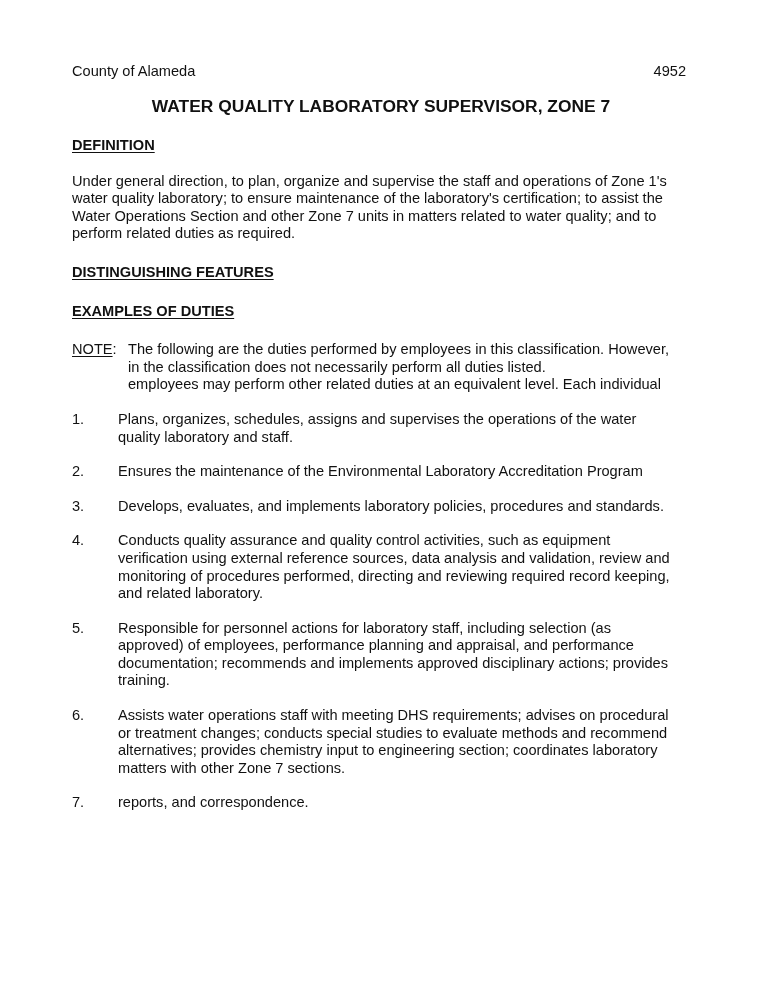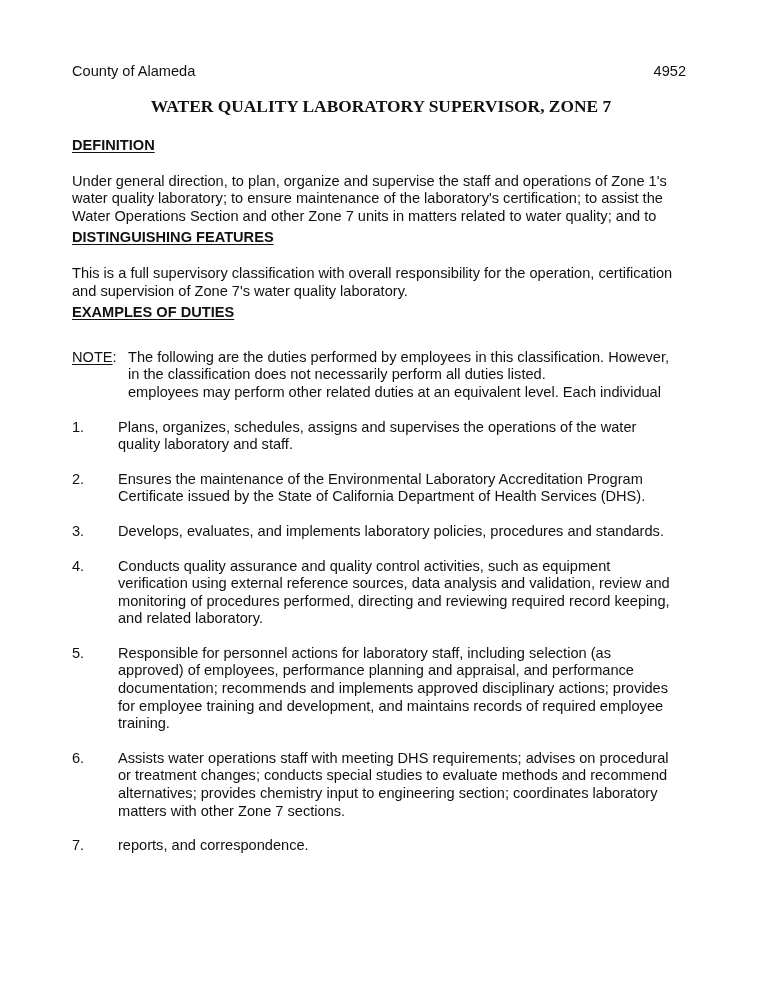--- a/index.html
+++ b/index.html
@@ -29,34 +29,33 @@
     align-items: flex-end;
     height: 18px;
   }
   .title {
     text-align: center;
     font-weight: bold;
     font-size: 17.4px;
     line-height: 20px;
     margin-top: 15px;
     margin-left: 4px;
-    font-family: Liberation Serif, serif;
   }
   .section-heading {
     font-weight: bold;
     text-decoration: underline;
     text-underline-offset: 2px;
-    margin-top: 4px;
+    margin-top: 21px;
   }
   .para {
     margin-top: 18px;
   }
   .note {
     display: flex;
-    margin-top: 27px;
+    margin-top: 21px;
   }
   .note-label {
     width: 56px;
     flex: none;
   }
   .note-label .u {
     text-decoration: underline;
     text-underline-offset: 2px;
   }
   .note-text {
@@ -84,27 +83,24 @@
     <span>4952</span>
   </div>
 
   <div class="title">WATER QUALITY LABORATORY SUPERVISOR, ZONE 7</div>
 
   <div class="section-heading" style="margin-top:21px;">DEFINITION</div>
   <div class="para">
     <div>Under general direction, to plan, organize and supervise the staff and operations of Zone 1's</div>
     <div>water quality laboratory; to ensure maintenance of the laboratory's certification; to assist the</div>
     <div>Water Operations Section and other Zone 7 units in matters related to water quality; and to</div>
+    <div>perform related duties as required.</div>
   </div>
 
   <div class="section-heading">DISTINGUISHING FEATURES</div>
-  <div class="para">
-    <div>This is a full supervisory classification with overall responsibility for the operation, certification</div>
-    <div>and supervision of Zone 7's water quality laboratory.</div>
-  </div>
 
   <div class="section-heading">EXAMPLES OF DUTIES</div>
 
   <div class="note">
     <div class="note-label"><span class="u">NOTE</span><span>:</span></div>
     <div class="note-text">
       <div>The following are the duties performed by employees in this classification.  However,</div>
       <div>in the classification does not necessarily perform all duties listed.</div>
       <div>employees may perform other related duties at an equivalent level.  Each individual</div>
     </div>
@@ -115,21 +111,20 @@
     <div class="duty-text">
       <div>Plans, organizes, schedules, assigns and supervises the operations of the water</div>
       <div>quality laboratory and staff.</div>
     </div>
   </div>
 
   <div class="duty">
     <div class="duty-num">2.</div>
     <div class="duty-text">
       <div>Ensures the maintenance of the Environmental Laboratory Accreditation Program</div>
-      <div>Certificate issued by the State of California Department of Health Services (DHS).</div>
     </div>
   </div>
 
   <div class="duty">
     <div class="duty-num">3.</div>
     <div class="duty-text">
       <div>Develops, evaluates, and implements laboratory policies, procedures and standards.</div>
     </div>
   </div>
 
@@ -142,21 +137,20 @@
       <div>and related laboratory.</div>
     </div>
   </div>
 
   <div class="duty">
     <div class="duty-num">5.</div>
     <div class="duty-text">
       <div>Responsible for personnel actions for laboratory staff, including selection (as</div>
       <div>approved) of employees, performance planning and appraisal, and performance</div>
       <div>documentation; recommends and implements approved disciplinary actions; provides</div>
-      <div>for employee training and development, and maintains records of required employee</div>
       <div>training.</div>
     </div>
   </div>
 
   <div class="duty">
     <div class="duty-num">6.</div>
     <div class="duty-text">
       <div>Assists water operations staff with meeting DHS requirements; advises on procedural</div>
       <div>or treatment changes; conducts special studies to evaluate methods and recommend</div>
       <div>alternatives; provides chemistry input to engineering section; coordinates laboratory</div>

